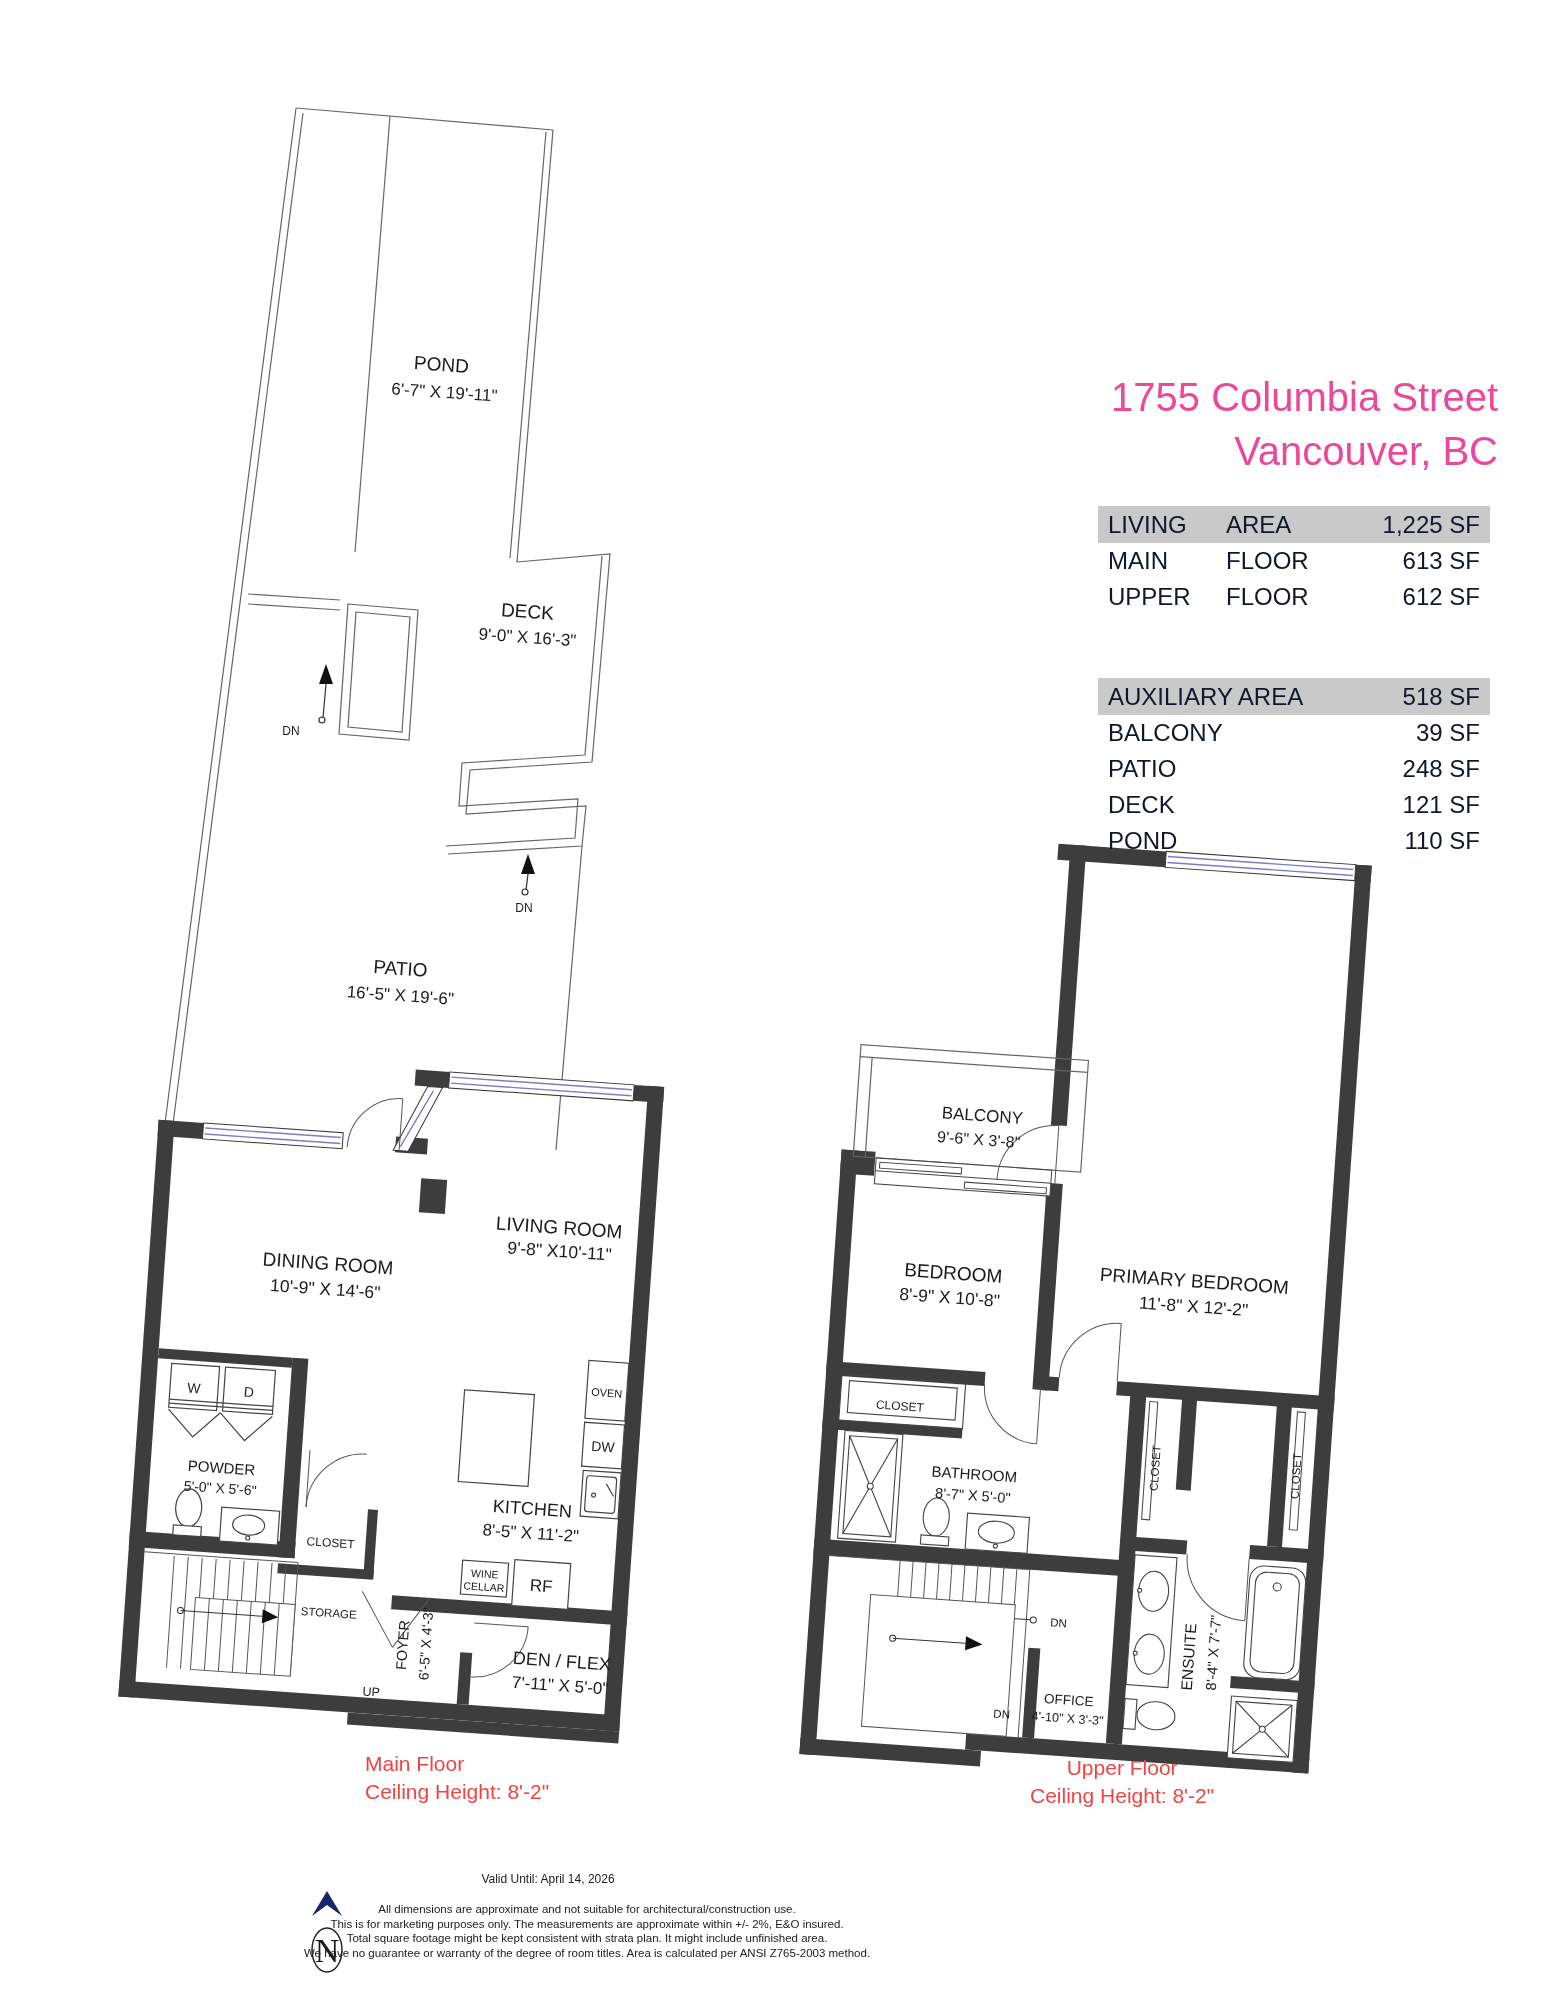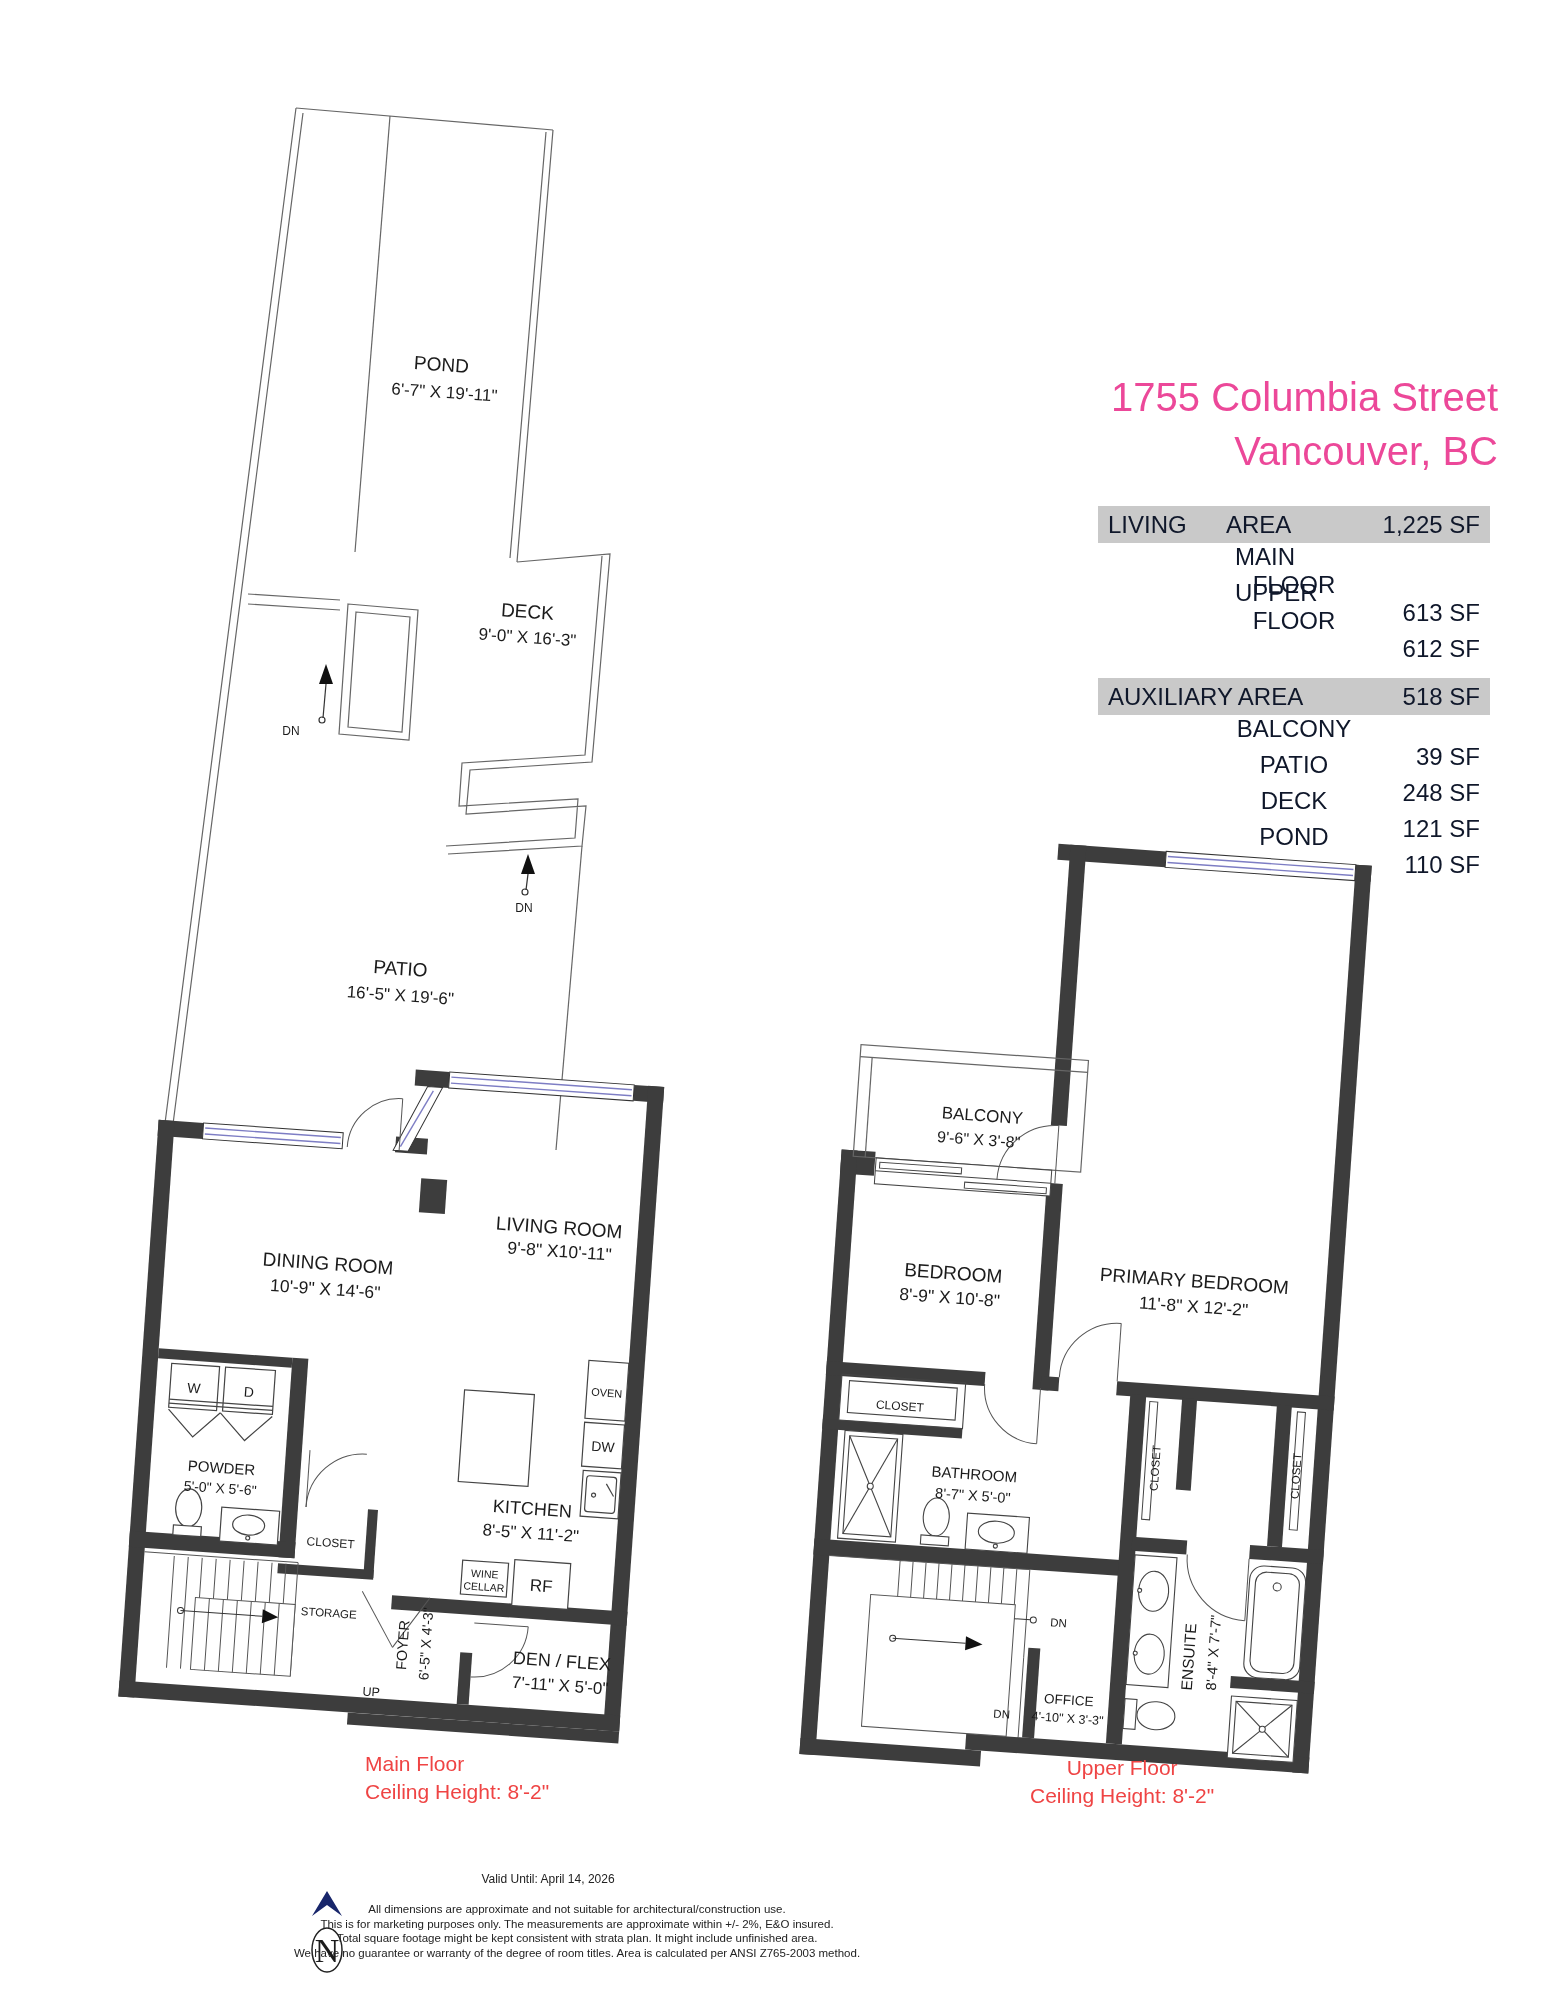--- a/index.html
+++ b/index.html
@@ -7,27 +7,27 @@
     width:1545px;height:2000px;position:relative;background:#ffffff;
     font-family:"Liberation Sans", sans-serif;color:#1c1c1c;overflow:hidden;
   }
   #plan-svg{position:absolute;left:0;top:0;}
   .addr{
     position:absolute;right:47px;top:370px;text-align:right;
     font-size:40px;line-height:54px;color:#ec4899;white-space:nowrap;
   }
   .area-table{position:absolute;left:1098px;width:392px;font-size:24px;color:#0f172a;}
   .t-head{background:#c9c9c9;height:37px;display:flex;align-items:center;padding:0 10px;}
-  .t-row{height:36px;display:flex;align-items:center;padding:0 10px;flex-direction:column;}
+  .t-row{height:36px;display:flex;align-items:center;padding:0 10px;}
   .c1{display:inline-block;width:118px;}
   .val{margin-left:auto;}
   .caption{position:absolute;font-size:21px;line-height:28px;color:#ef4444;white-space:nowrap;}
   .valid{position:absolute;left:348px;top:1872px;width:400px;text-align:center;
     font-size:12px;font-weight:400;color:#222;}
-  .disclaimer{position:absolute;left:232px;top:1902px;width:690px;text-align:center;
+  .disclaimer{position:absolute;left:242px;top:1902px;width:690px;text-align:center;
     font-size:11.5px;line-height:14.6px;color:#222;}
   svg text{fill:#1b1b1b;}
 </style>
 </head>
 <body>
 
 <svg id="plan-svg" width="1545" height="2000" viewBox="0 0 1545 2000">
 
   <g fill="none" stroke="#666" stroke-width="1.2">
 

